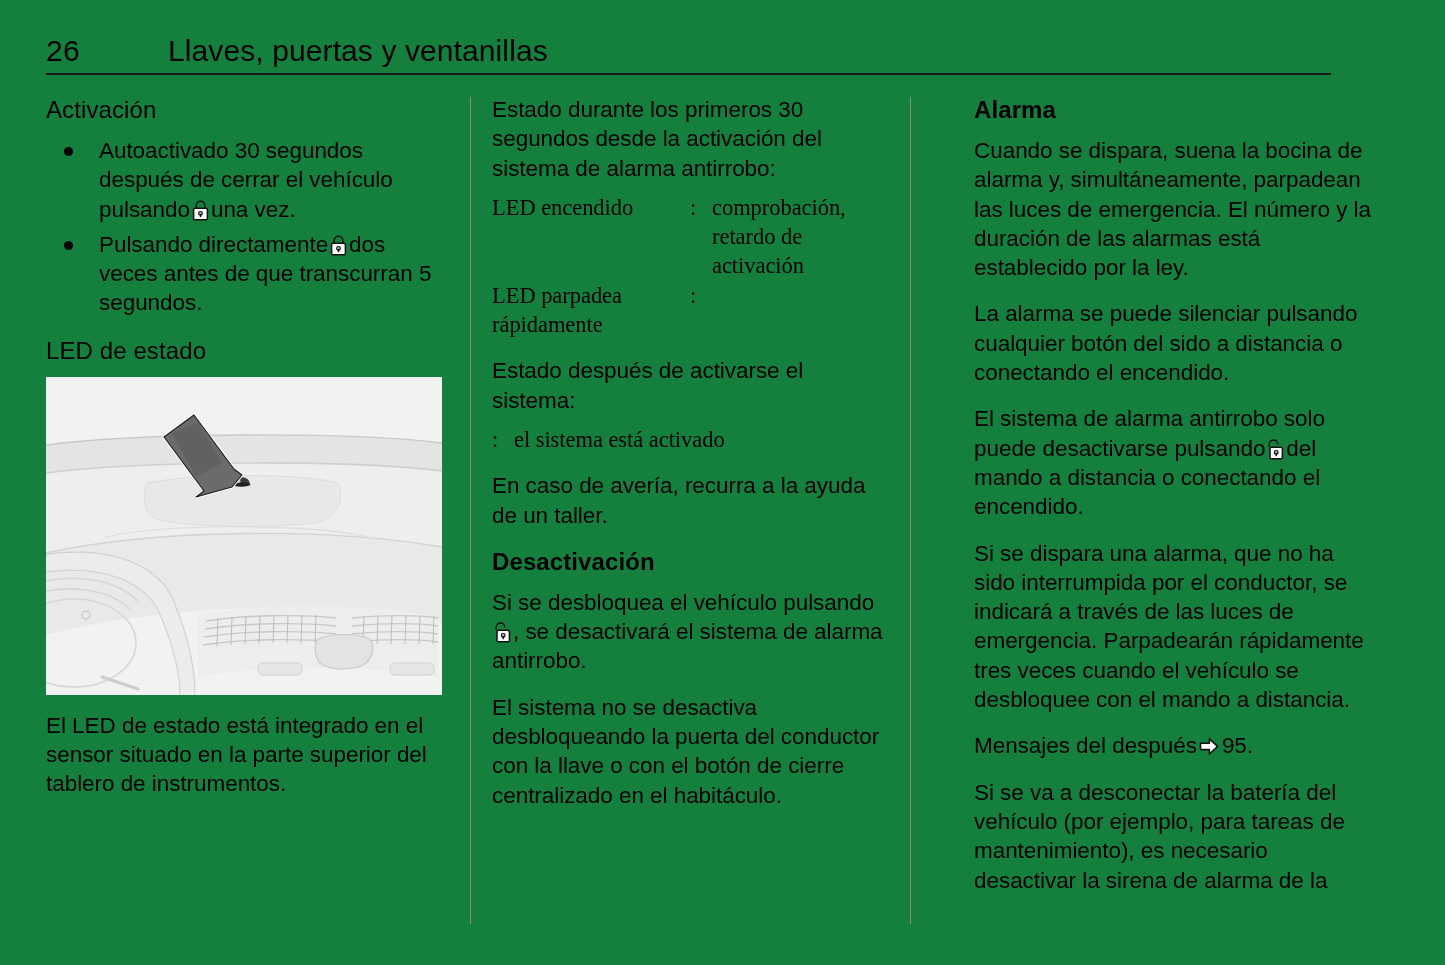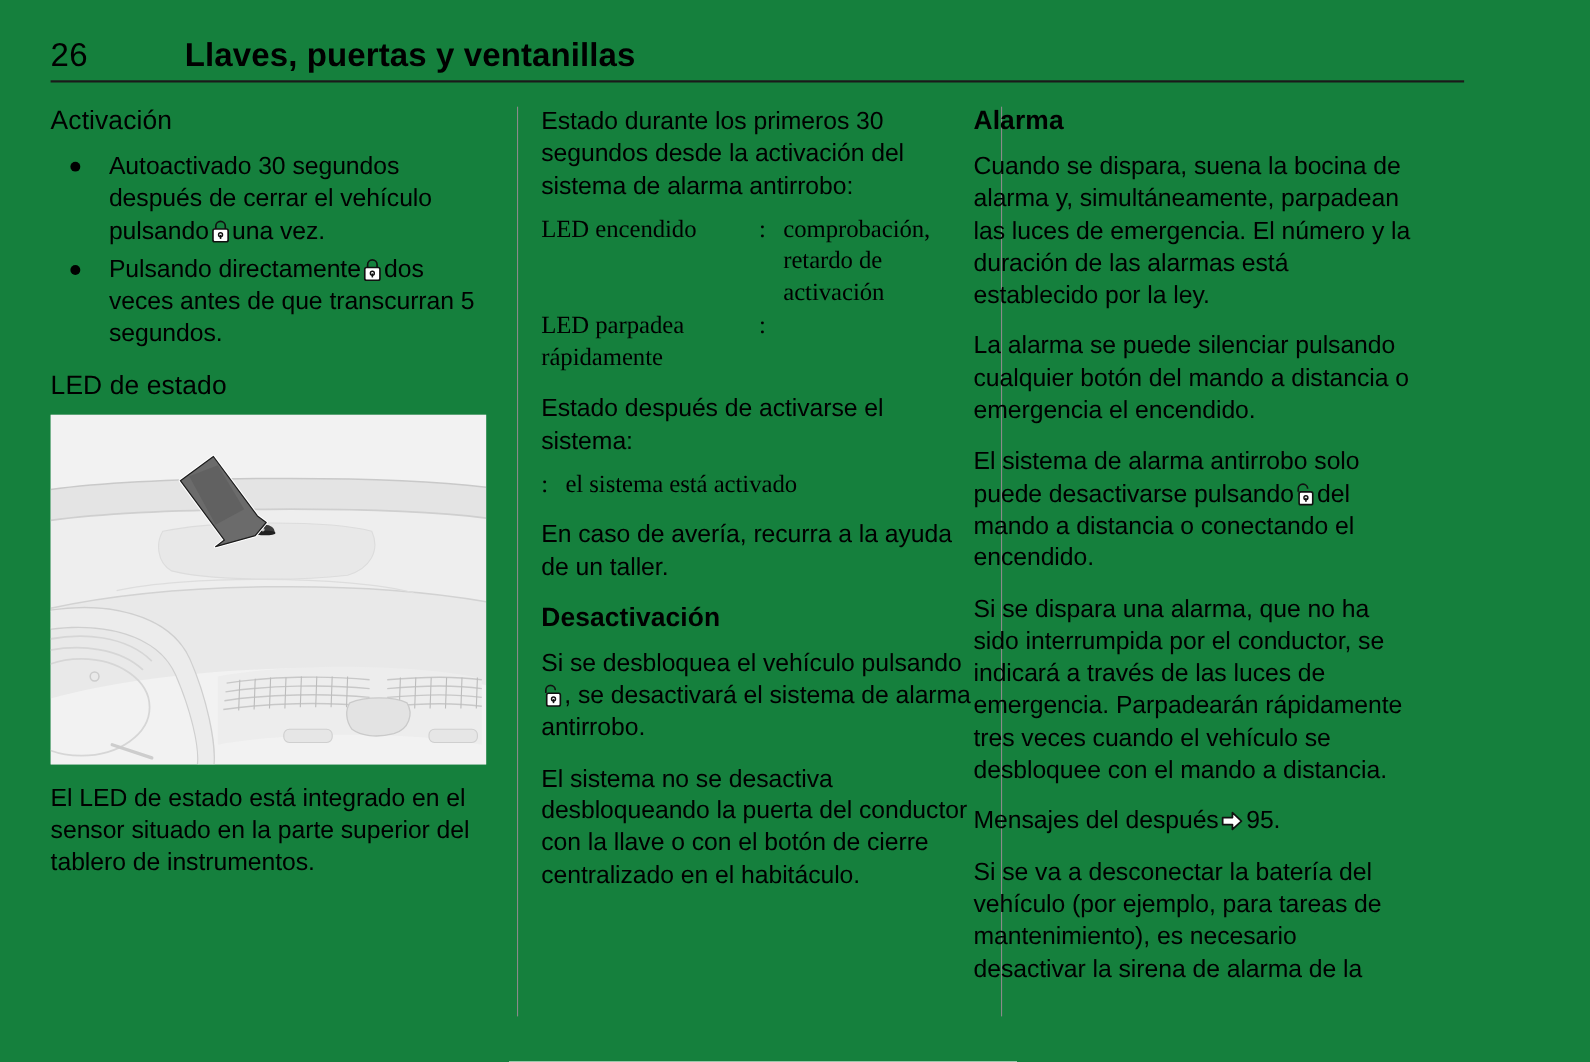--- a/index.html
+++ b/index.html
@@ -35,21 +35,21 @@
   .page-number {
     font-size: 30px;
     font-weight: 400;
     letter-spacing: 0.2px;
     line-height: 34px;
     width: 122px;
     flex: 0 0 122px;
   }
   .chapter-title {
     font-size: 30px;
-    font-weight: 700;
+    font-weight: 400;
     line-height: 34px;
     letter-spacing: 0.1px;
   }
   .header-rule {
     position: absolute;
     left: 46px;
     top: 73px;
     width: 1285px;
     height: 2px;
     background: #1a1a1a;
@@ -64,21 +64,21 @@
     height: 835px;
   }
   .col {
     position: absolute;
     top: 0;
     width: 400px;
     height: 835px;
   }
   .col-1 { left: 0px; }
   .col-2 { left: 446px; }
-  .col-3 { left: 839px; }
+  .col-3 { left: 928px; }
 
   .col-sep {
     position: absolute;
     top: 2px;
     width: 1px;
     height: 827px;
     background: #8a8a8a;
   }
   .sep-1 { left: 424px; }
   .sep-2 { left: 864px; }
@@ -346,21 +346,21 @@
       <p class="body">El sistema no se desactiva desbloqueando la puerta del conductor con la llave o con el botón de cierre centralizado en el habitáculo.</p>
 
     </div>
 
     <div class="col col-3">
 
       <h2 class="section-head bold">Alarma</h2>
 
       <p class="body">Cuando se dispara, suena la bocina de alarma y, simultáneamente, parpadean las luces de emergencia. El número y la duración de las alarmas está establecido por la ley.</p>
 
-      <p class="body">La alarma se puede silenciar pulsando cualquier botón del mando a distancia o emergencia el encendido.</p>
+      <p class="body">La alarma se puede silenciar pulsando cualquier botón del sido a distancia o conectando el encendido.</p>
 
       <p class="body"><span>El sistema de alarma antirrobo solo puede desactivarse pulsando</span><span class="icon-inline"><svg viewBox="0 0 17 21" xmlns="http://www.w3.org/2000/svg">
               <path d="M2.2 8.0 V5.4 a4.3 4.3 0 0 1 8.6 0" fill="none" stroke="#111" stroke-width="1.5"></path>
               <rect x="3.0" y="8.2" width="12.4" height="11.6" rx="1.6" fill="#fff" stroke="#111" stroke-width="1.5"></rect>
               <circle cx="9.2" cy="13.4" r="1.8" fill="none" stroke="#111" stroke-width="1.3"></circle>
               <rect x="8.5" y="13.6" width="1.4" height="3.6" fill="#111"></rect>
             </svg></span><span>del mando a distancia o conectando el encendido.</span></p>
 
       <p class="body">Si se dispara una alarma, que no ha sido interrumpida por el conductor, se indicará a través de las luces de emergencia. Parpadearán rápidamente tres veces cuando el vehículo se desbloquee con el mando a distancia.</p>
 

